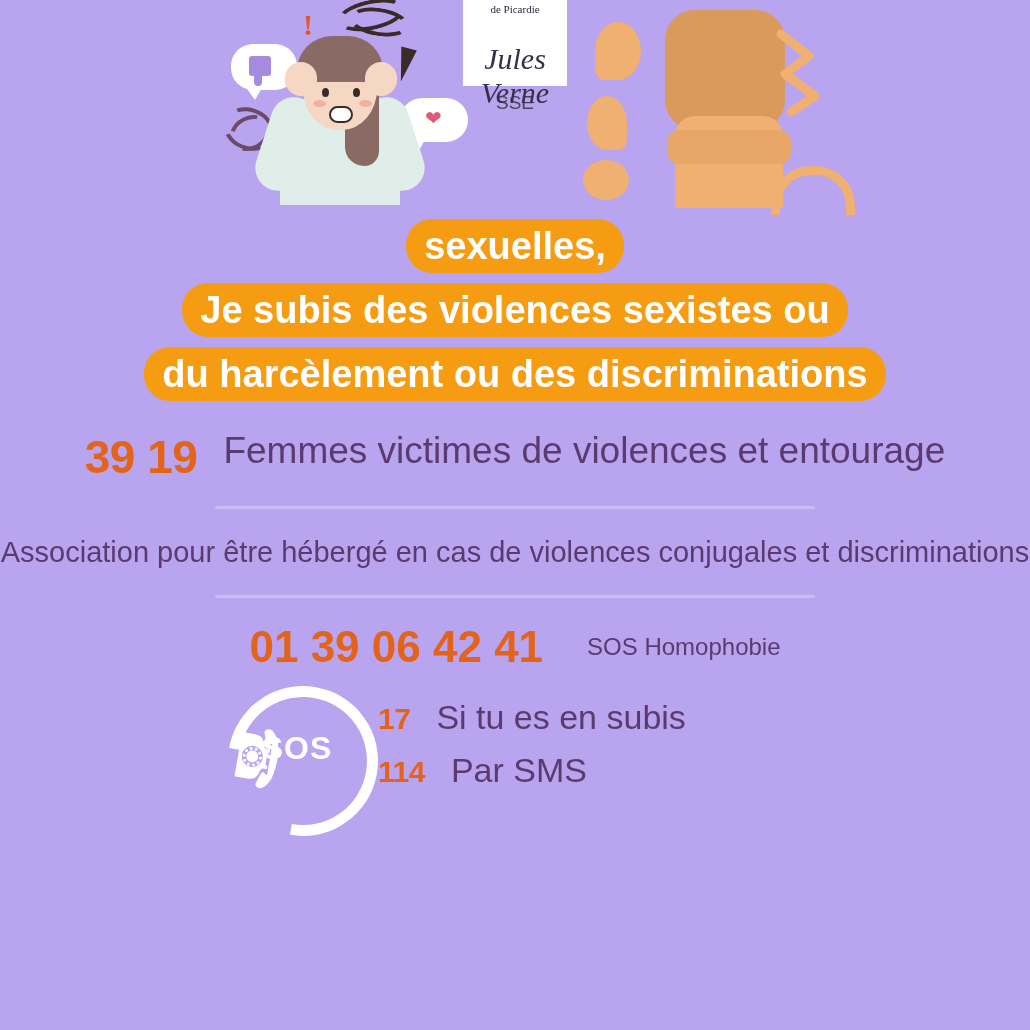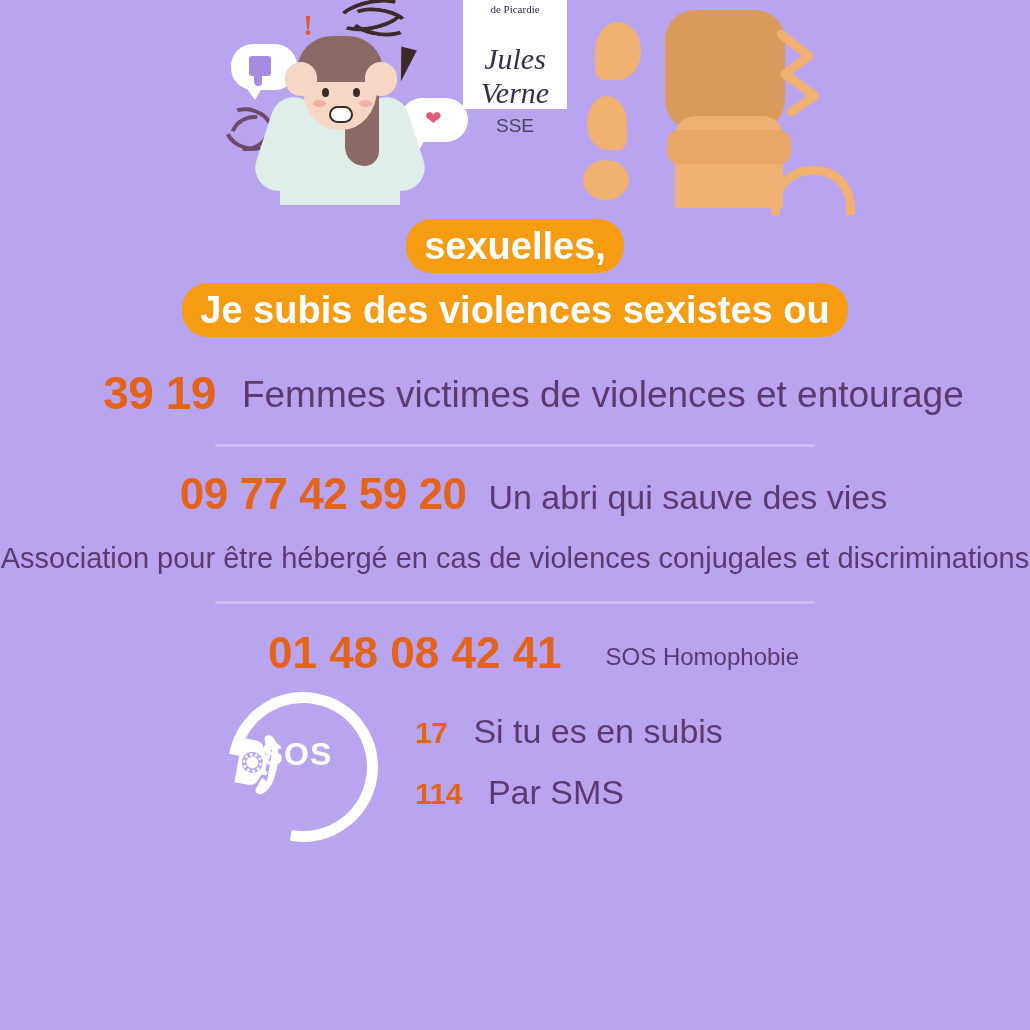--- a/index.html
+++ b/index.html
@@ -221,21 +221,21 @@
   
   .logo {
     position: absolute;
     left: 463px;
     top: 0px;
     width: 104px;
     text-align: center;
   }
   .logo-box {
     width: 104px;
-    height: 109px;
+    height: 86px;
     background: #ffffff;
     position: relative;
   }
   .logo-top {
     position: absolute;
     top: -14px;
     left: 0;
     width: 104px;
     color: #2c2740;
     font-family: "Liberation Serif", serif;
@@ -355,25 +355,23 @@
   .row {
     display: flex;
     align-items: center;
     justify-content: center;
     gap: 22px;
   }
   .num {
     color: #e4631b;
     font-weight: bold;
     letter-spacing: -0.5px;
-    margin-left: 37px;
   }
   .desc {
     color: #5b3a6e;
-    margin-top: 8px;
   }
 
   .block1 .num { font-size: 46px; }
   .block1 .desc { font-size: 37px; line-height: 1.45; text-align: center; }
   .block1 .row { align-items: flex-start; gap: 26px; }
   .block1 .num { padding-top: 6px; }
 
   .divider {
     width: 600px;
     height: 3px;
@@ -517,46 +515,45 @@
     </div>
   </div>
 
   <div class="headline">
     <div class="headline-line">
       <span class="hl">sexuelles,</span>
     </div>
     <div class="headline-line">
       <span class="hl">Je subis des violences sexistes ou</span>
     </div>
+    <div class="headline-line">
+      <span class="hl">du harcèlement ou des discriminations</span>
+    </div>
   </div>
 
   <div class="contacts">
 
     <div class="block1">
       <div class="row">
         <div class="num">39 19</div>
         <div class="desc">Femmes victimes de violences et entourage</div>
       </div>
     </div>
 
     <div class="divider"></div>
 
     <div class="block2">
-      <div class="row">
-        <div class="num">09 77 42 59 20</div>
-        <div class="desc">Un abri qui sauve des vies</div>
-      </div>
       <div class="sub">Association pour être hébergé en cas de violences conjugales et discriminations</div>
     </div>
 
     <div class="divider"></div>
 
     <div class="block3">
       <div class="row">
-        <div class="num">01 48 08 42 41</div>
+        <div class="num">01 39 06 42 41</div>
         <div class="desc">SOS Homophobie</div>
       </div>
     </div>
   </div>
 
   <div class="footer">
     <div class="sos-icon">
       <div class="sos-ring"></div>
       <div class="sos-handset">☎</div>
       <div class="sos-text">SOS</div>

